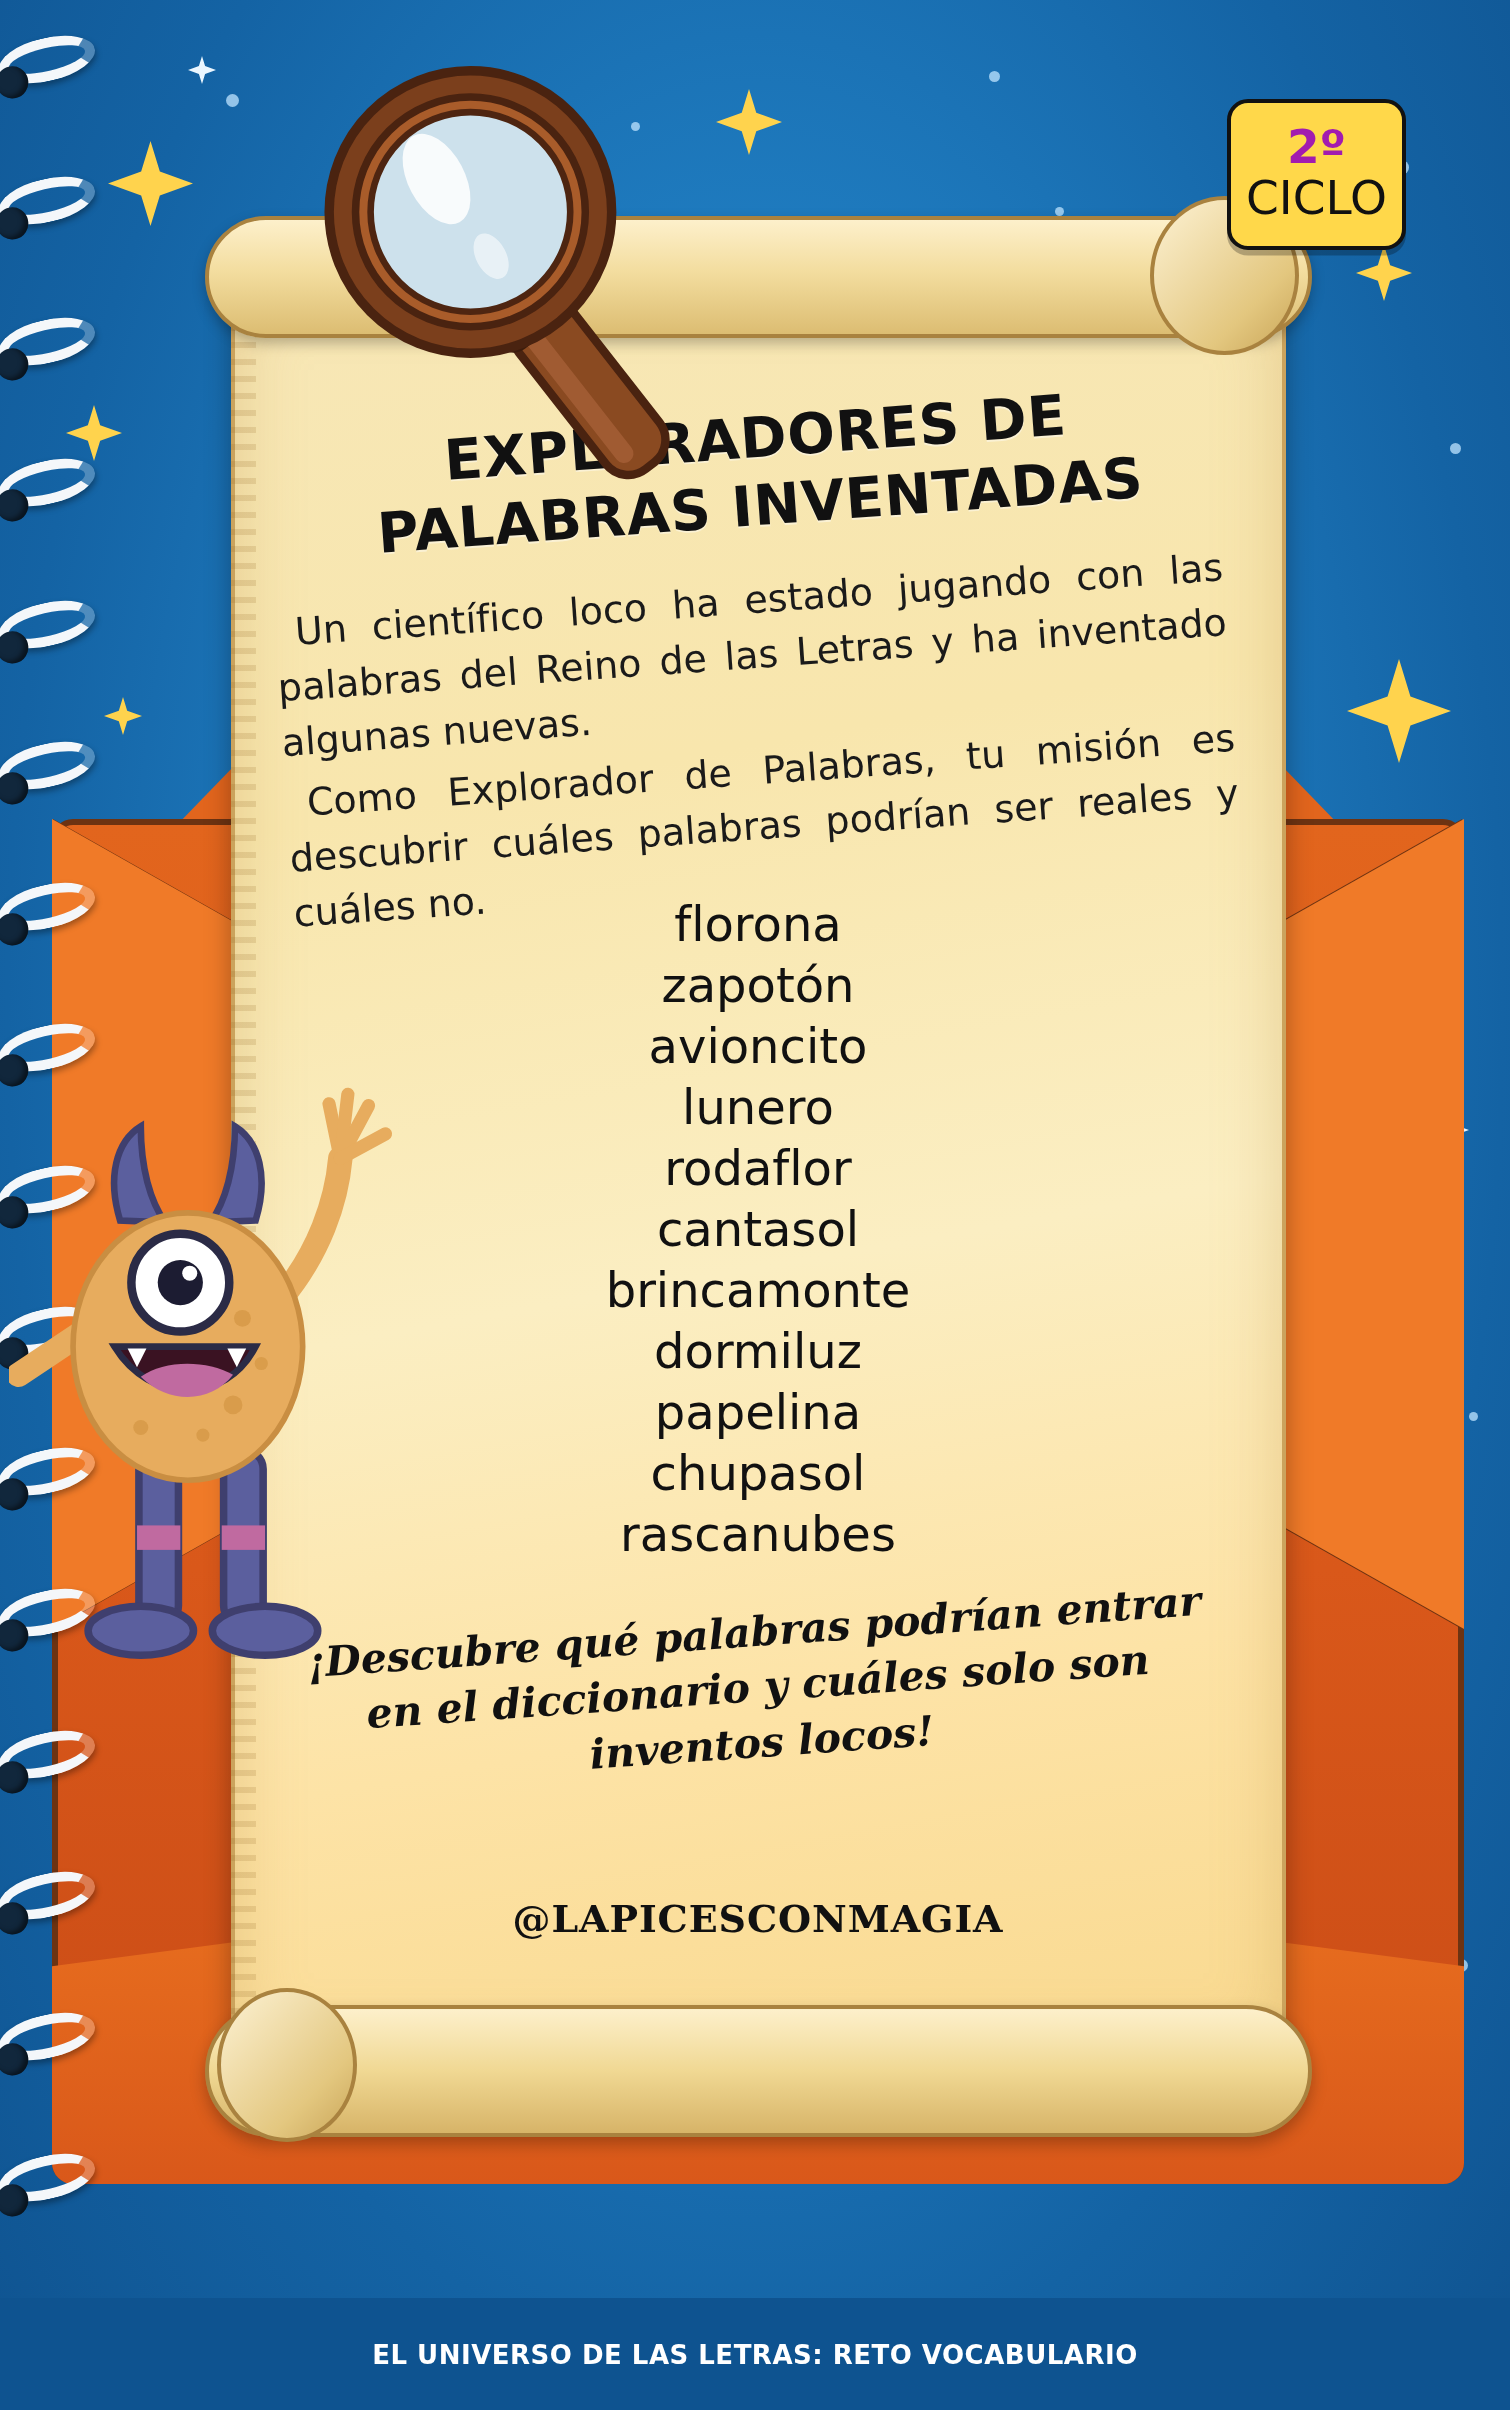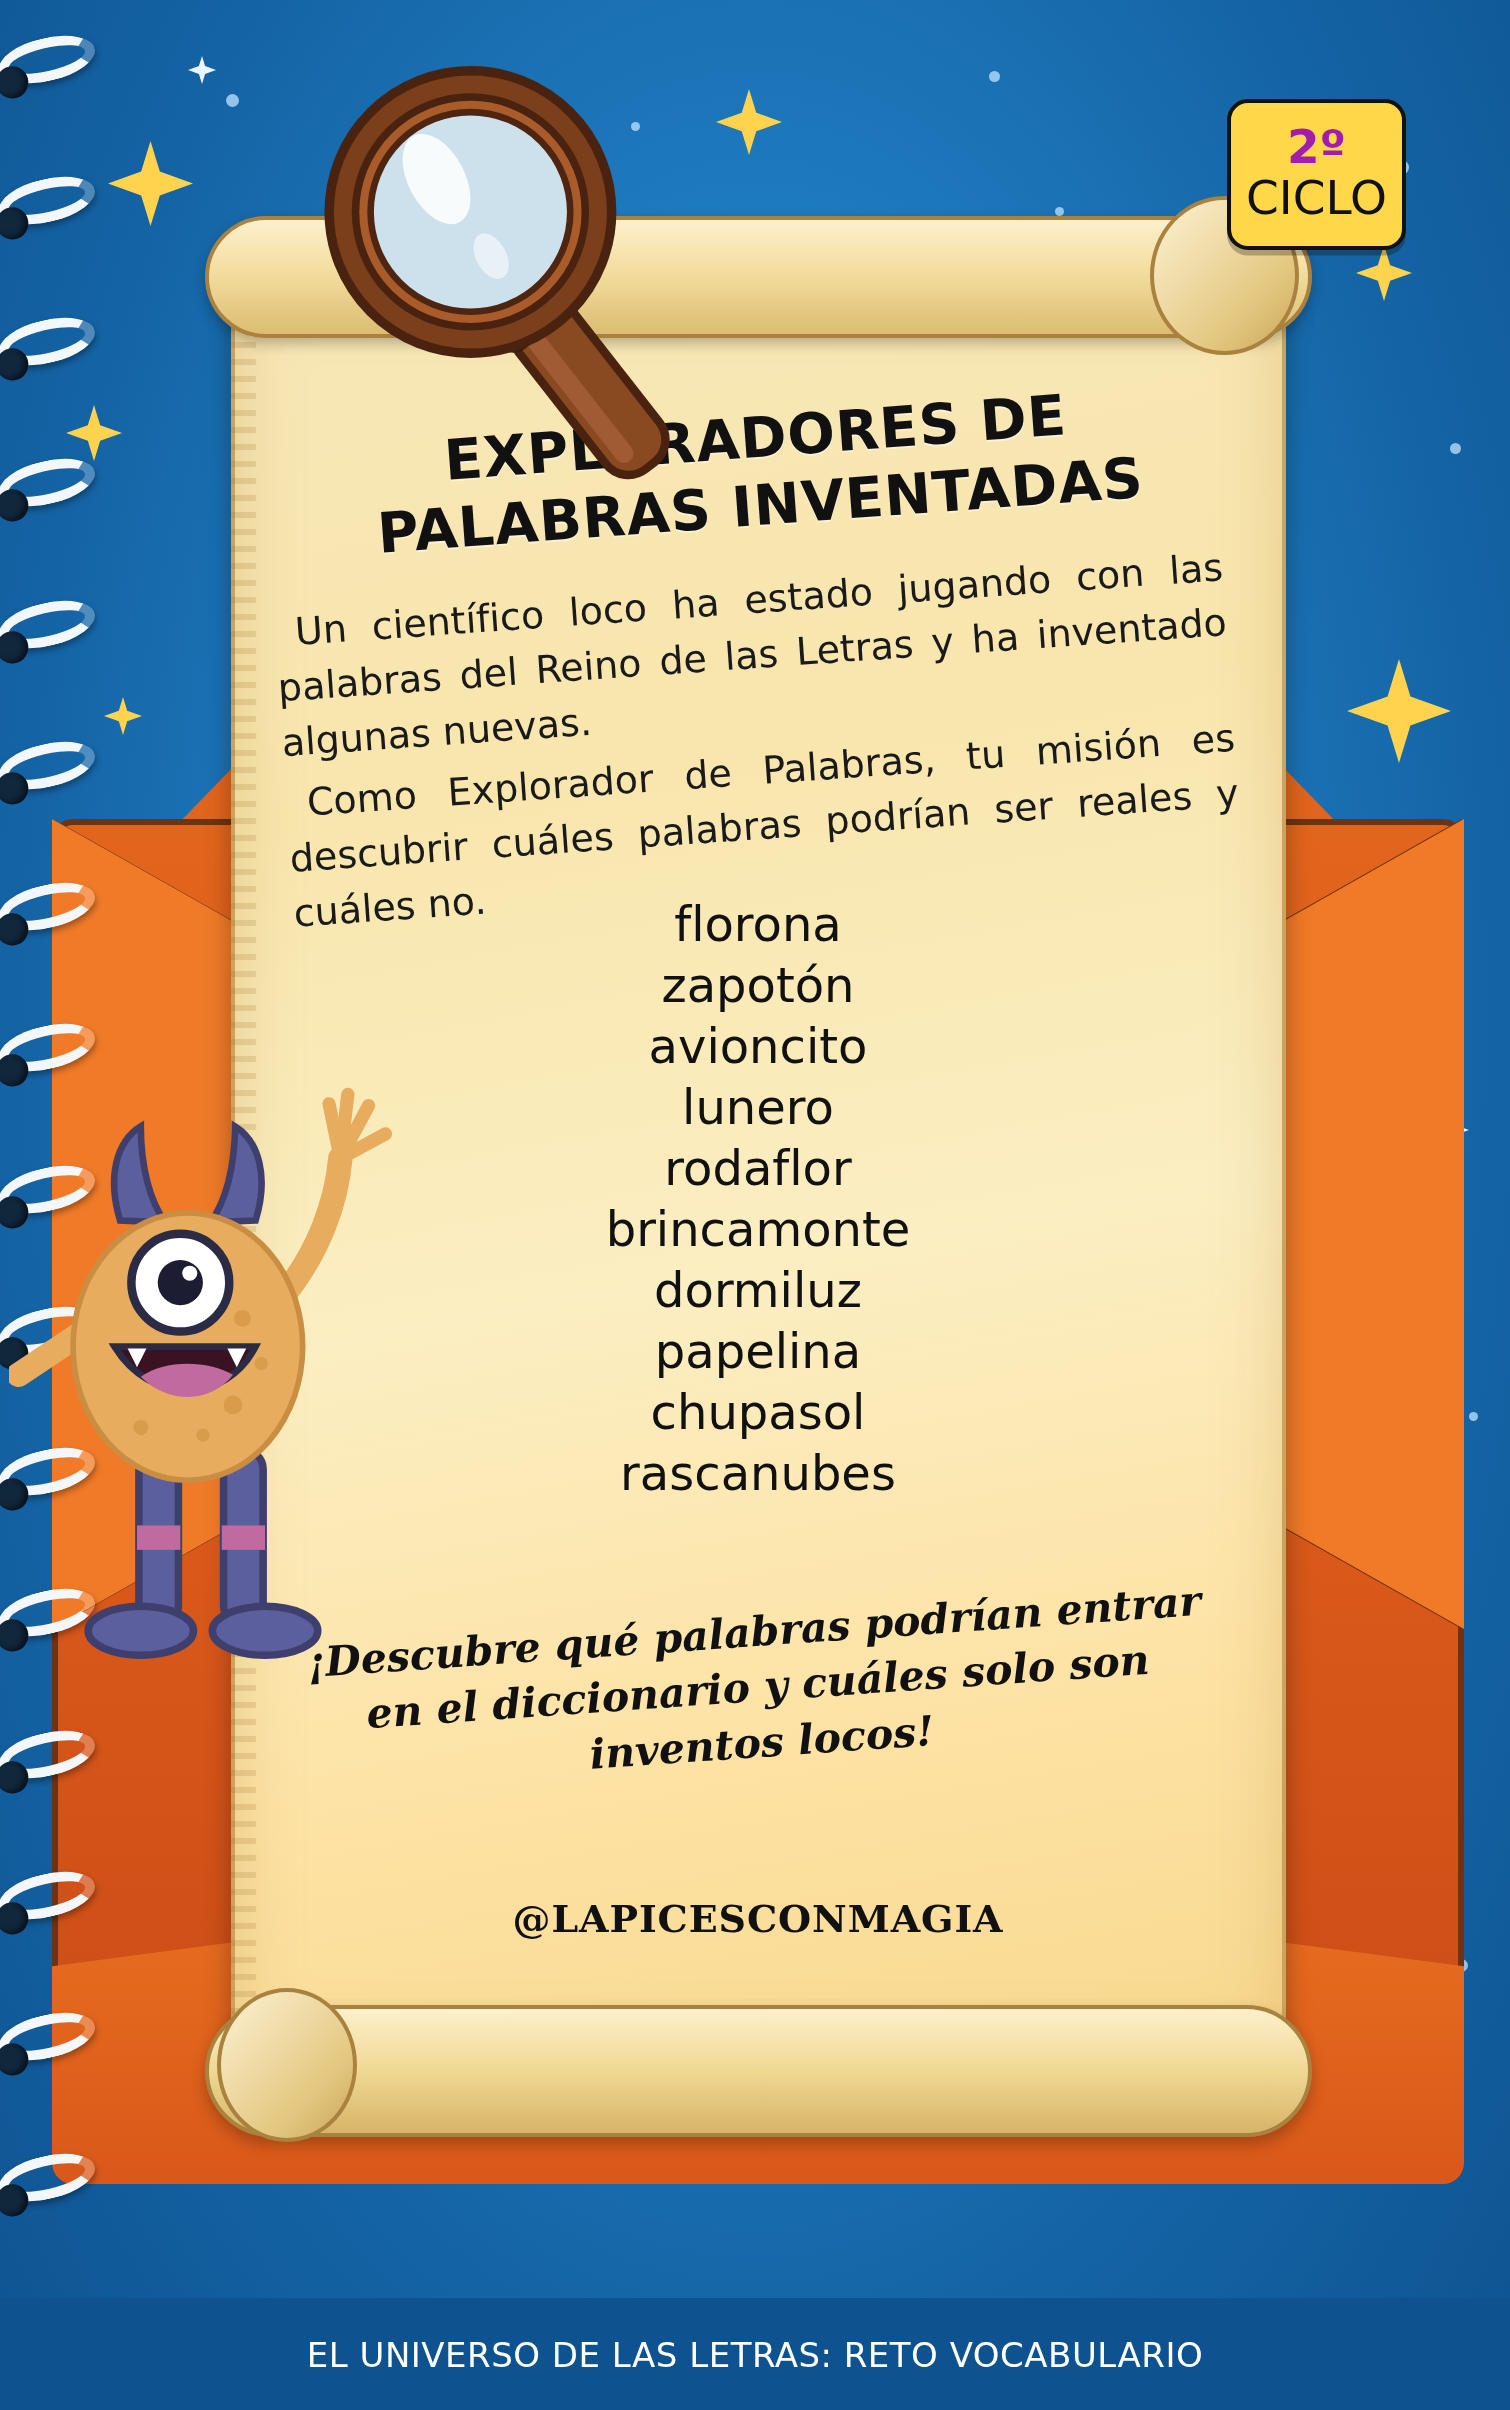--- a/index.html
+++ b/index.html
@@ -297,22 +297,22 @@
     width: 1510px;
     height: 113px;
     background: #0e5390;
     display: flex;
     align-items: center;
     justify-content: center;
     z-index: 70;
   }
   .footer span {
     color: #ffffff;
-    font-weight: 400;
-    font-size: 34px;
+    font-weight: 700;
+    font-size: 26px;
     letter-spacing: 0.5px;
   }
 </style>
 </head>
 <body>
 
 <div class="page">
 
   <div>
     <div class="star4" style="left:108px;top:141px;width:85px;height:85px;"></div>
@@ -359,20 +359,21 @@
         <p>Un científico loco ha estado jugando con las palabras del Reino de las Letras y ha inventado algunas nuevas.</p>
         <p>Como Explorador de Palabras, tu misión es descubrir cuáles palabras podrían ser reales y cuáles no.</p>
       </div>
 
       <div class="word-list">
         <div>florona</div>
         <div>zapotón</div>
         <div>avioncito</div>
         <div>lunero</div>
         <div>rodaflor</div>
+        <div>cantasol</div>
         <div>brincamonte</div>
         <div>dormiluz</div>
         <div>papelina</div>
         <div>chupasol</div>
         <div>rascanubes</div>
       </div>
 
       <div class="closing">¡Descubre qué palabras podrían entrar en el diccionario y cuáles solo son inventos locos!</div>
       <div class="handle">@LAPICESCONMAGIA</div>
     </div>

